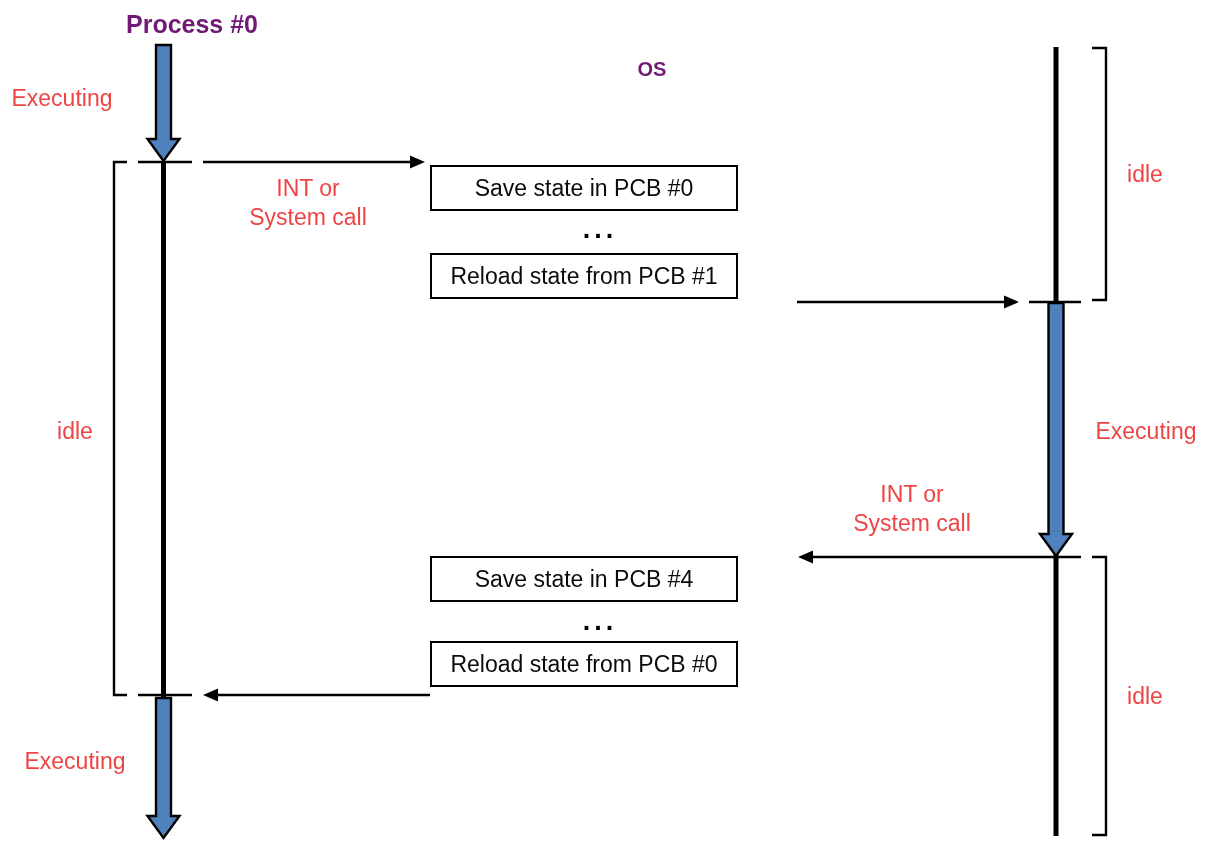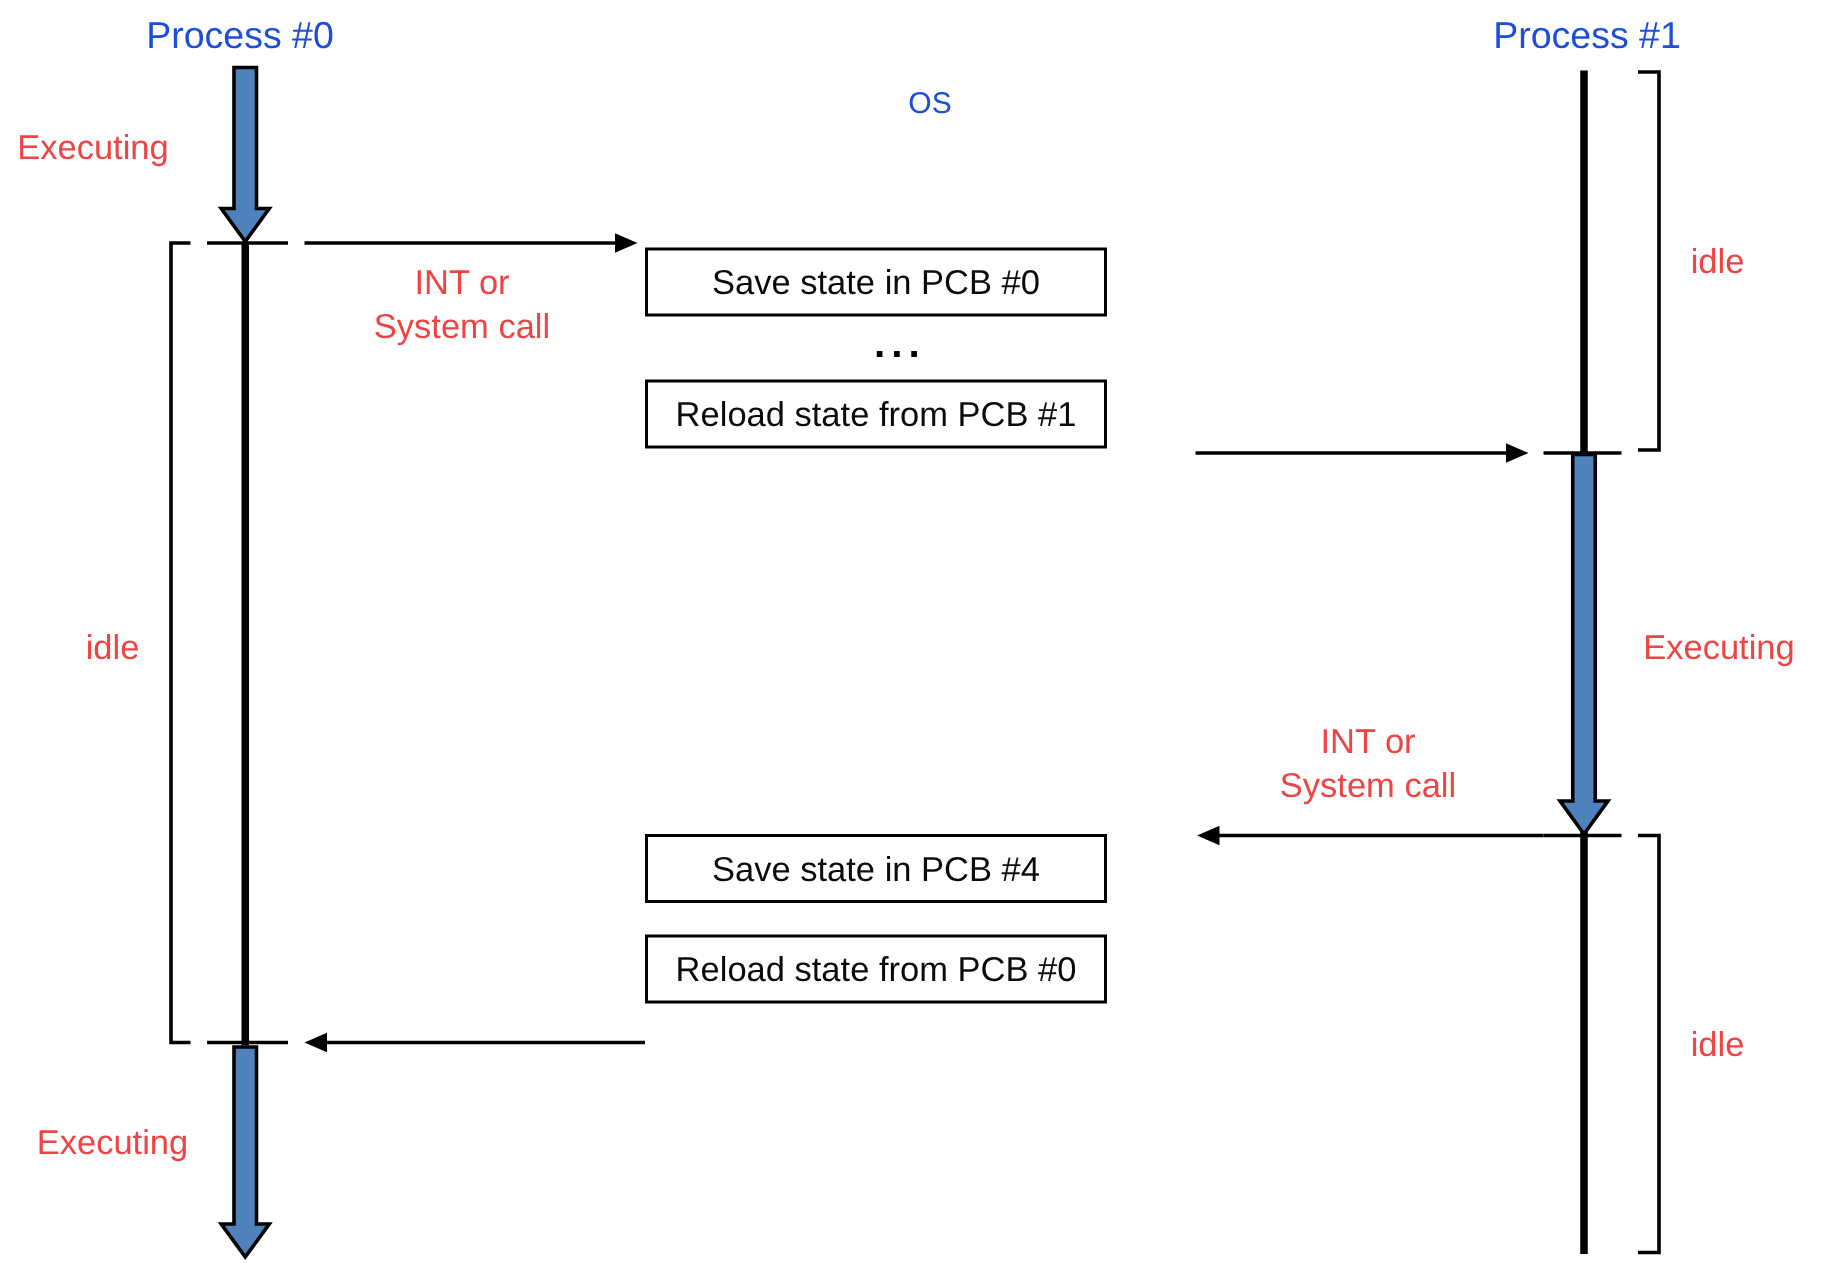--- a/index.html
+++ b/index.html
@@ -5,21 +5,21 @@
   html,body{margin:0;padding:0;background:#ffffff;}
   .stage{
     position:relative;width:1218px;height:842px;background:#ffffff;
     font-family:"Liberation Sans",sans-serif;color:#000000;overflow:hidden;
   }
   .layer{position:absolute;left:0;top:0;}
   .lbl{
     position:absolute;transform:translateX(-50%);
     font-size:23px;line-height:1.26;white-space:nowrap;text-align:center;color:#ef4444;
   }
-  .hdr{font-weight:normal;color:#1d4ed8;font-size:25px;}
+  .hdr{font-weight:bold;color:#701a75;font-size:25px;margin-left:32px;}
   .osbox{
     position:absolute;left:430px;width:308px;height:46px;box-sizing:border-box;
     border:2px solid #000;background:#fff;
     display:flex;align-items:center;justify-content:center;
     font-size:23px;color:#0a0a0f;
   }
   .dots{
     position:absolute;transform:translateX(-50%);
     font-size:27px;font-weight:bold;letter-spacing:4px;color:#000;line-height:1;
   }
@@ -59,21 +59,20 @@
       <line x1="430" y1="695" x2="217" y2="695" stroke="#000" stroke-width="2.4"></line>
       <polygon points="218,688.5 218,701.5 203,695" fill="#000"></polygon>
     </g>
 
     <polygon points="156,45 171,45 171,139 179.5,139 163.5,161 147.5,139 156,139" stroke="#000" stroke-width="2.4" stroke-linejoin="miter" fill="#4F81BD"></polygon>
     <polygon points="1048.5,303 1063.5,303 1063.5,534 1072,534 1056,556 1040,534 1048.5,534" stroke="#000" stroke-width="2.4" stroke-linejoin="miter" fill="#4F81BD"></polygon>
     <polygon points="156,698 171,698 171,816 179.5,816 163.5,838 147.5,816 156,816" stroke="#000" stroke-width="2.4" stroke-linejoin="miter" fill="#4F81BD"></polygon>
   </svg>
 
   <div class="lbl hdr" style="left:160px;top:9px;">Process #0</div>
-  <div class="lbl hdr" style="left:1058px;top:9px;">Process #1</div>
   <div class="lbl hdr" style="left:620px;top:57px;font-size:20px;">OS</div>
 
   <div class="lbl" style="left:62px;top:84px;">Executing</div>
   <div class="lbl" style="left:75px;top:417px;">idle</div>
   <div class="lbl" style="left:75px;top:747px;">Executing</div>
 
   <div class="lbl" style="left:1145px;top:160px;">idle</div>
   <div class="lbl" style="left:1146px;top:417px;">Executing</div>
   <div class="lbl" style="left:1145px;top:682px;">idle</div>
 
@@ -85,15 +84,15 @@
     <div>INT or</div>
     <div>System call</div>
   </div>
 
   <div class="osbox" style="top:165px;">Save state in PCB #0</div>
   <div class="dots" style="left:600px;top:216px;">...</div>
   <div class="osbox" style="top:253px;">Reload state from PCB #1</div>
 
   <div class="osbox" style="top:556px;">Save state in PCB #4</div>
   <div class="dots" style="left:600px;top:608px;">...</div>
-  <div class="osbox" style="top:623px;">Reload state from PCB #0</div>
+  <div class="osbox" style="top:641px;">Reload state from PCB #0</div>
 
 </div>
 
 </body></html>

